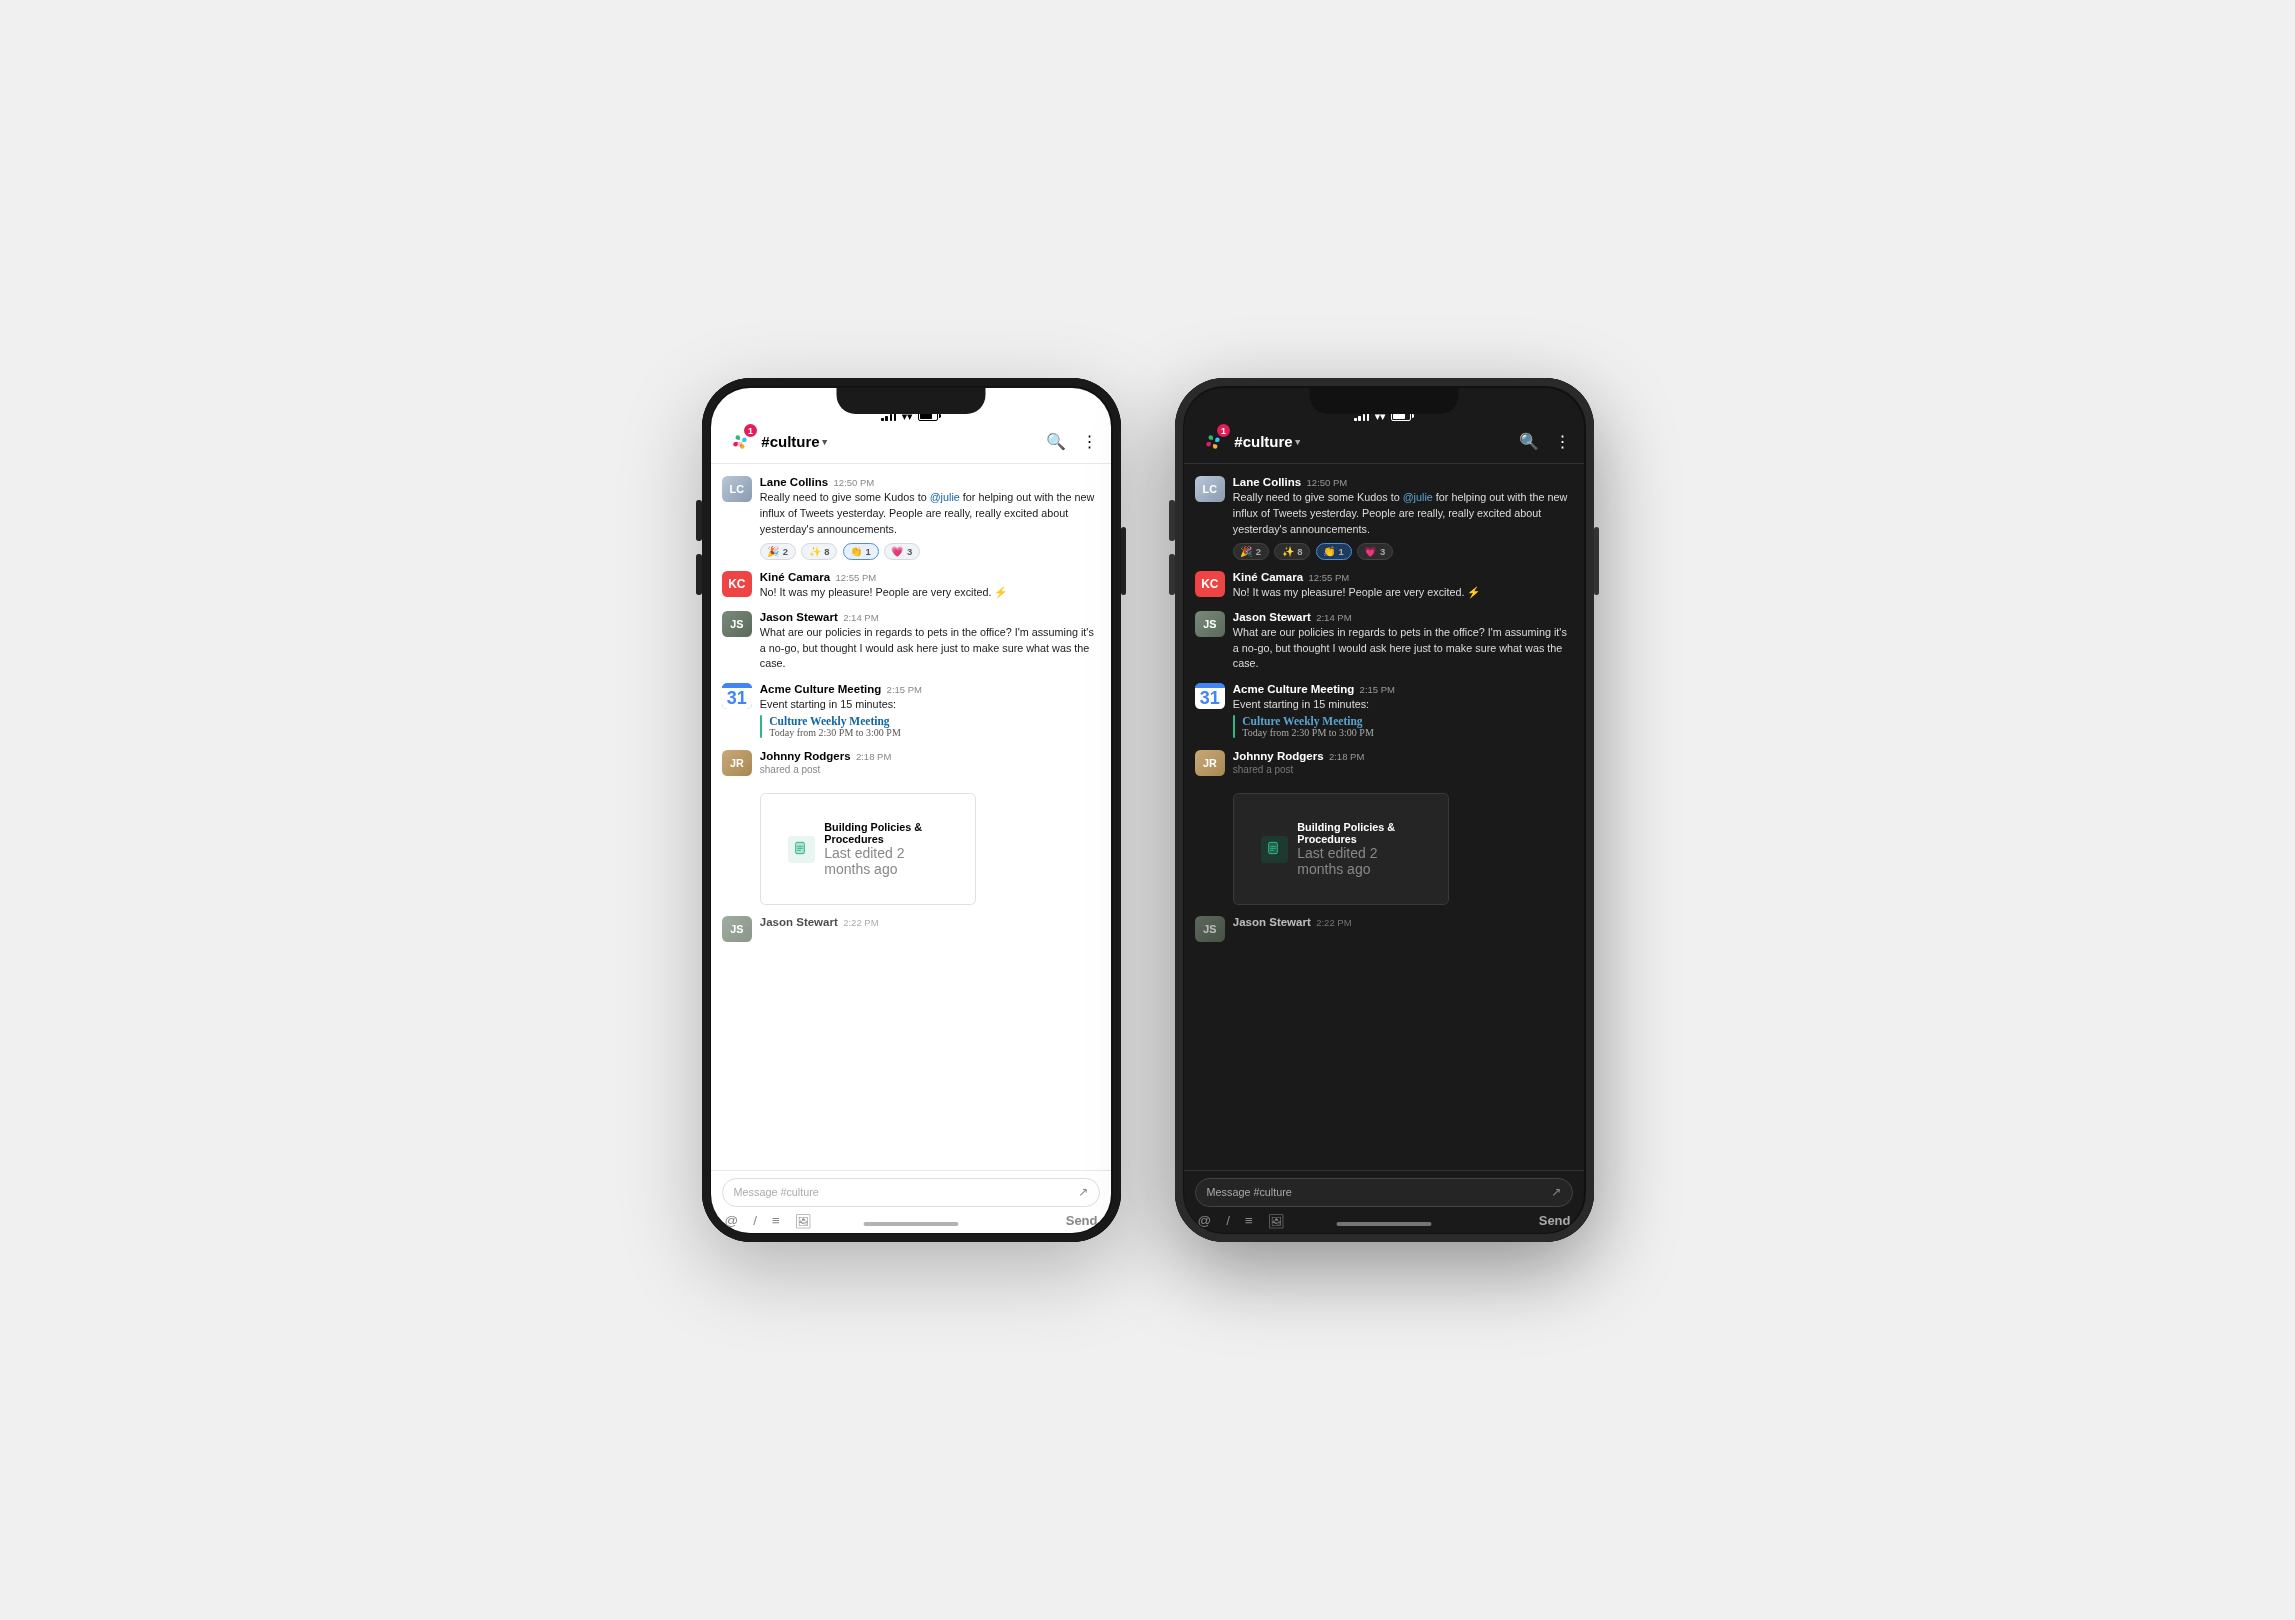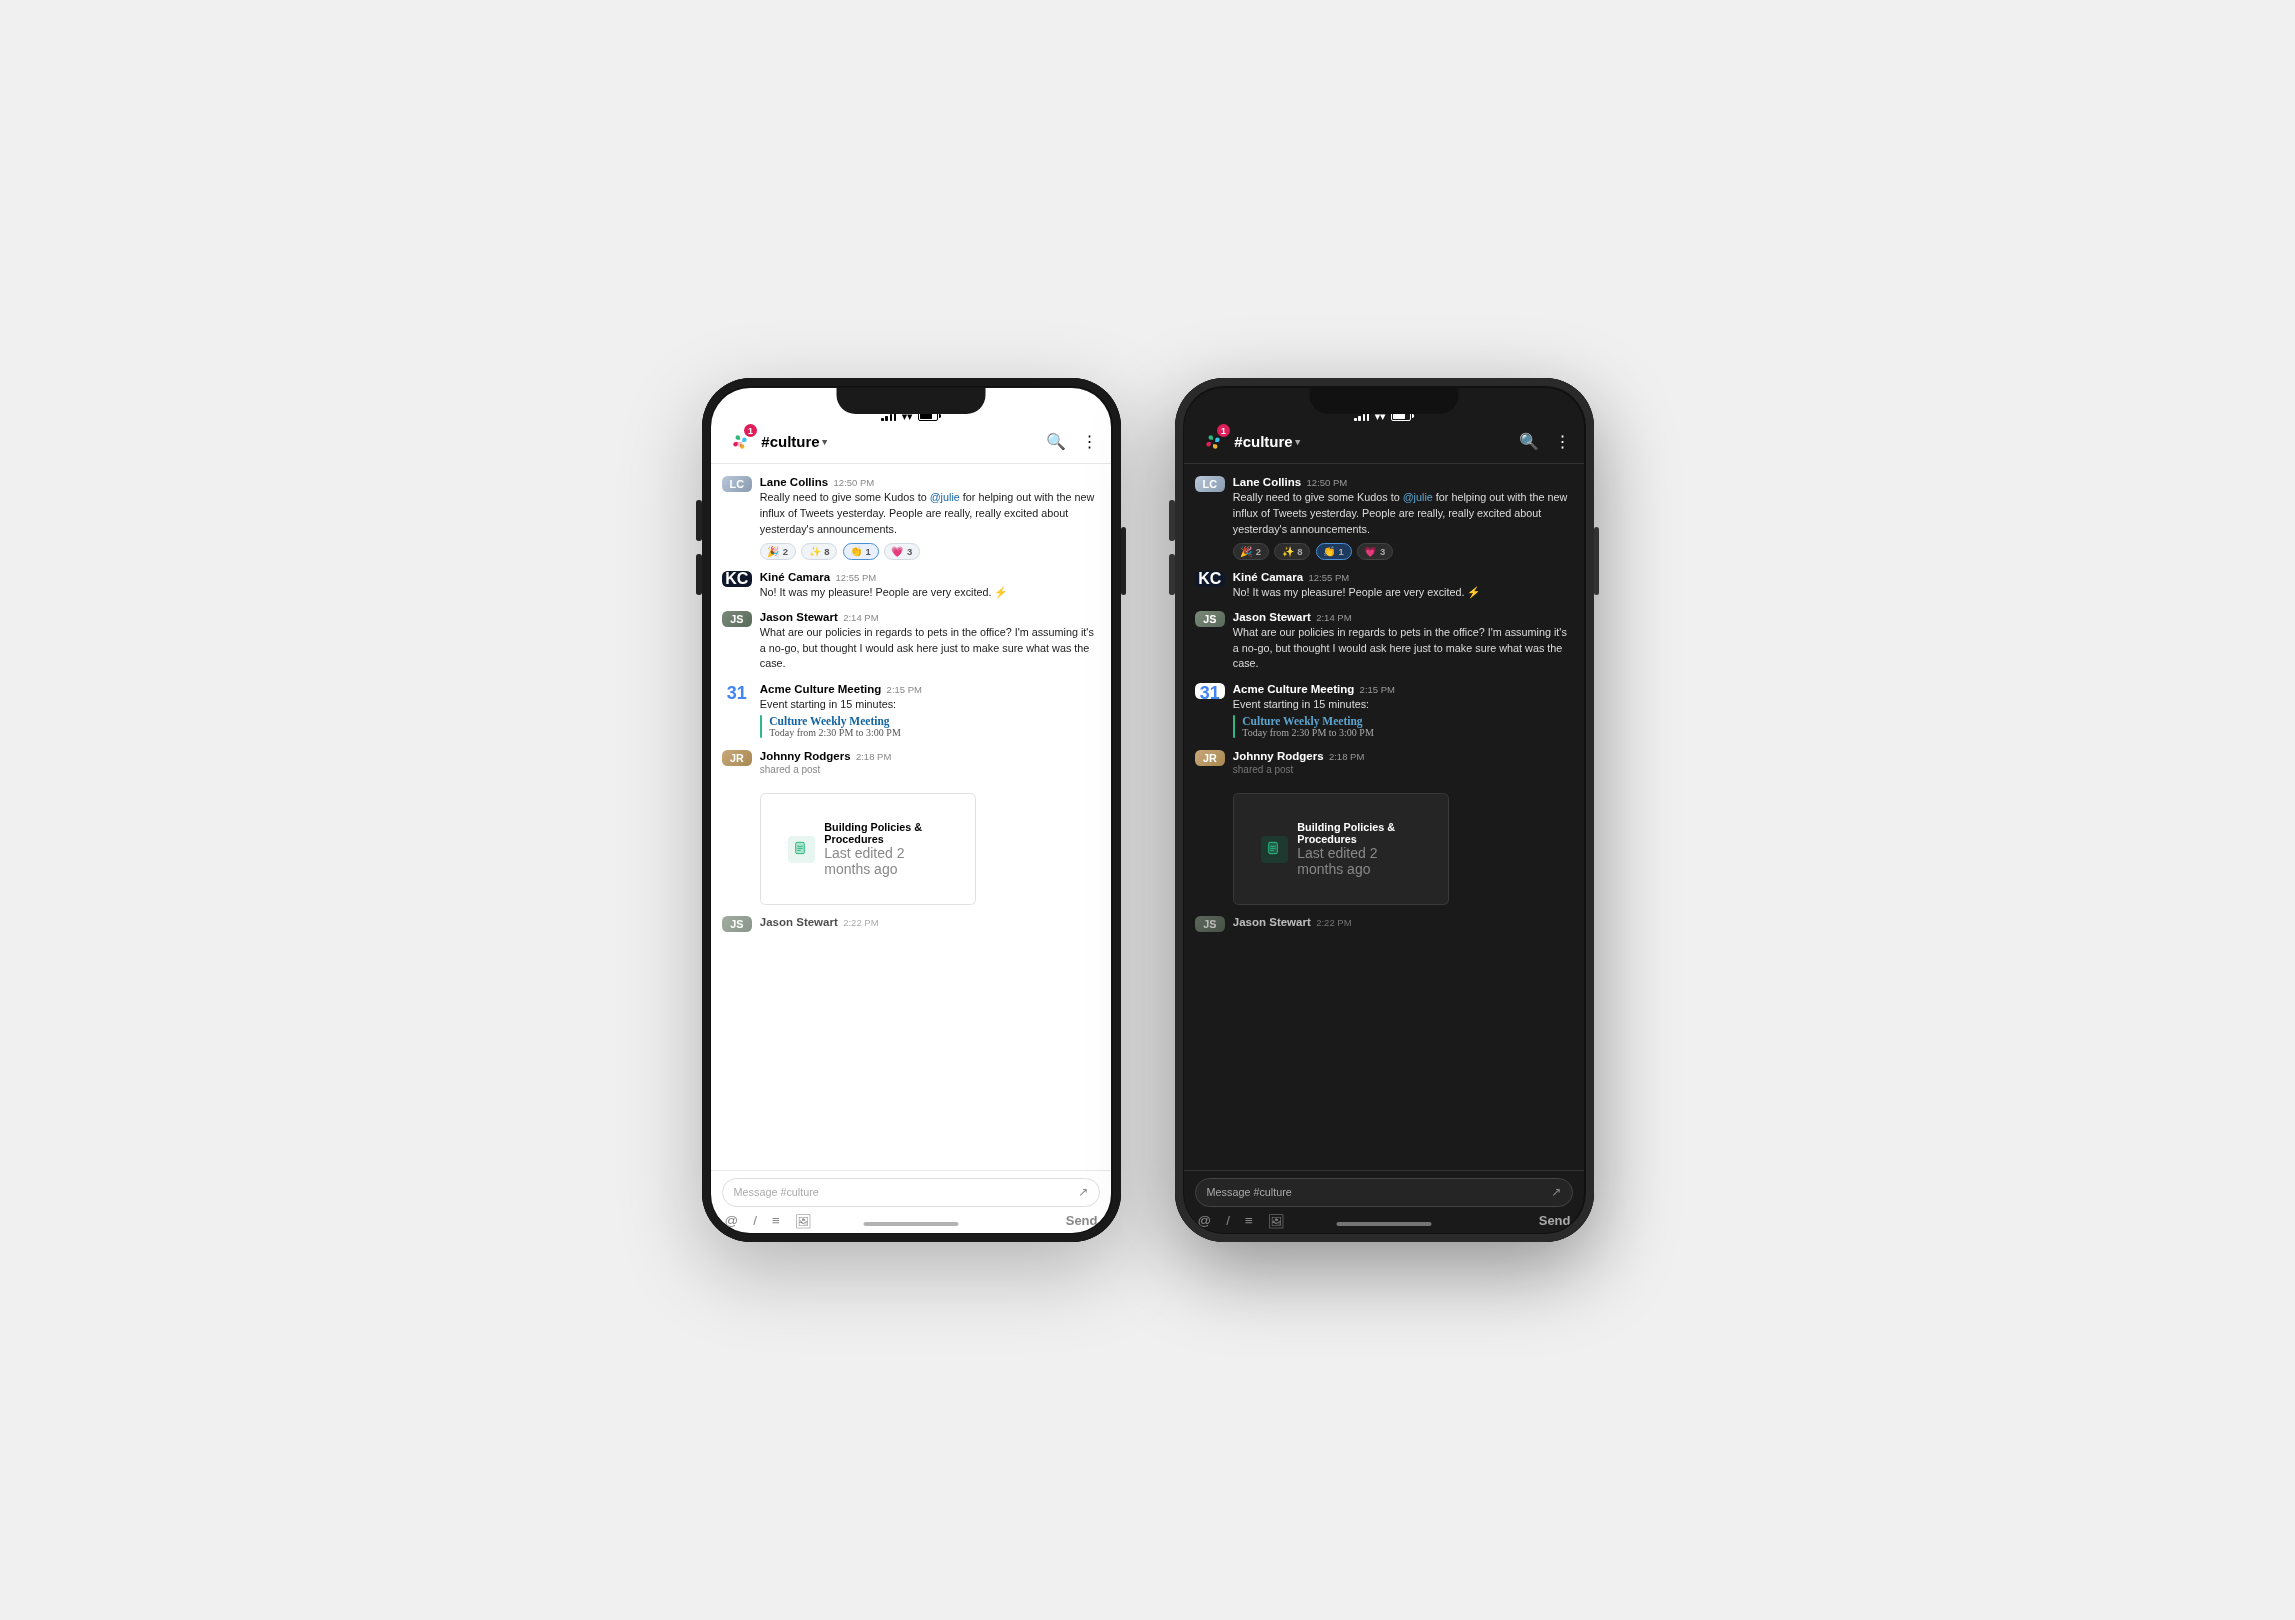--- a/index.html
+++ b/index.html
@@ -220,43 +220,43 @@
     }
 
     .message-group {
       display: flex;
       padding: 5.4px 10.8px;
       gap: 8px;
     }
 
     .avatar {
       width: 30px;
-      height: 16px;
+      height: 26px;
       border-radius: 5.4px;
       flex-shrink: 0;
       overflow: hidden;
       background: #ccc;
     }
 
     
     .avatar-lane {
       background: linear-gradient(135deg, #b8c8d8 0%, #8a9ab0 100%);
       display: flex;
       align-items: center;
       justify-content: center;
       font-size: 10.8px;
       color: #fff;
       font-weight: 600;
     }
     .avatar-kine {
-      background: #0f172a;
+      background: #ef4444;
       display: flex;
       align-items: center;
       justify-content: center;
-      font-size: 16px;
+      font-size: 12px;
       color: #fff;
       font-weight: 600;
     }
     .avatar-jason {
       background: linear-gradient(135deg, #7a8a7a 0%, #5a6a5a 100%);
       display: flex;
       align-items: center;
       justify-content: center;
       font-size: 10.8px;
       color: #fff;

